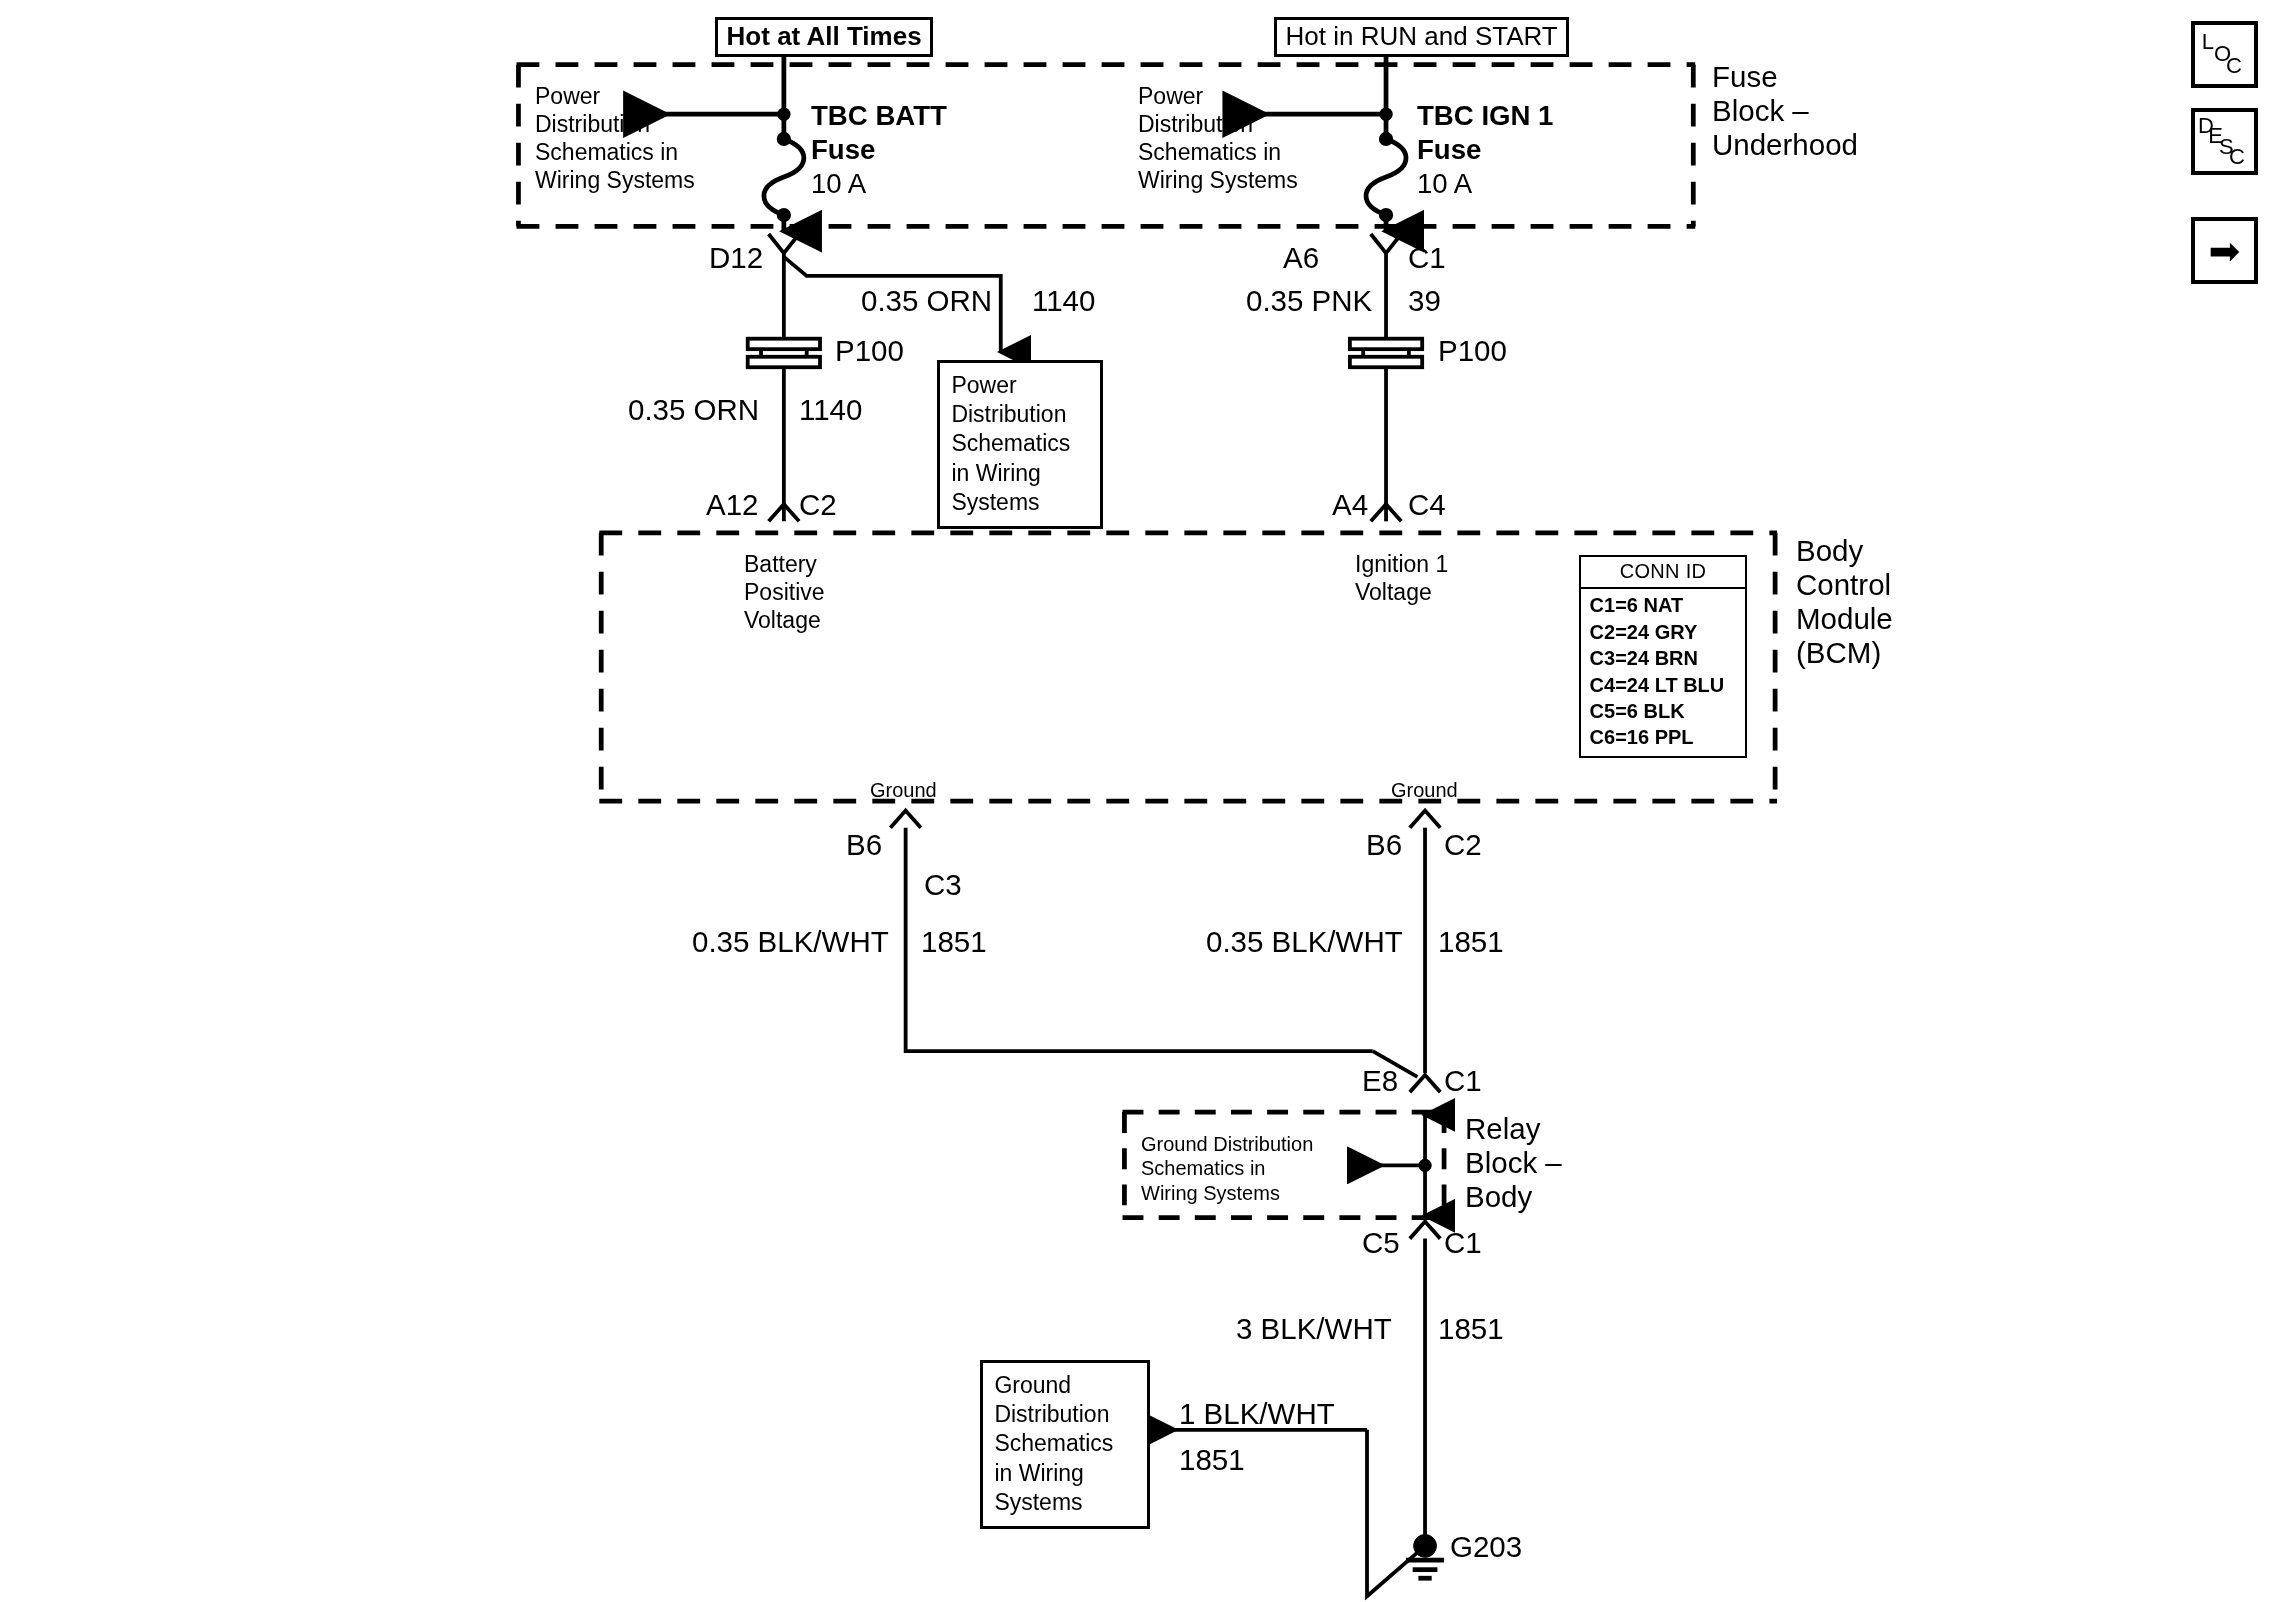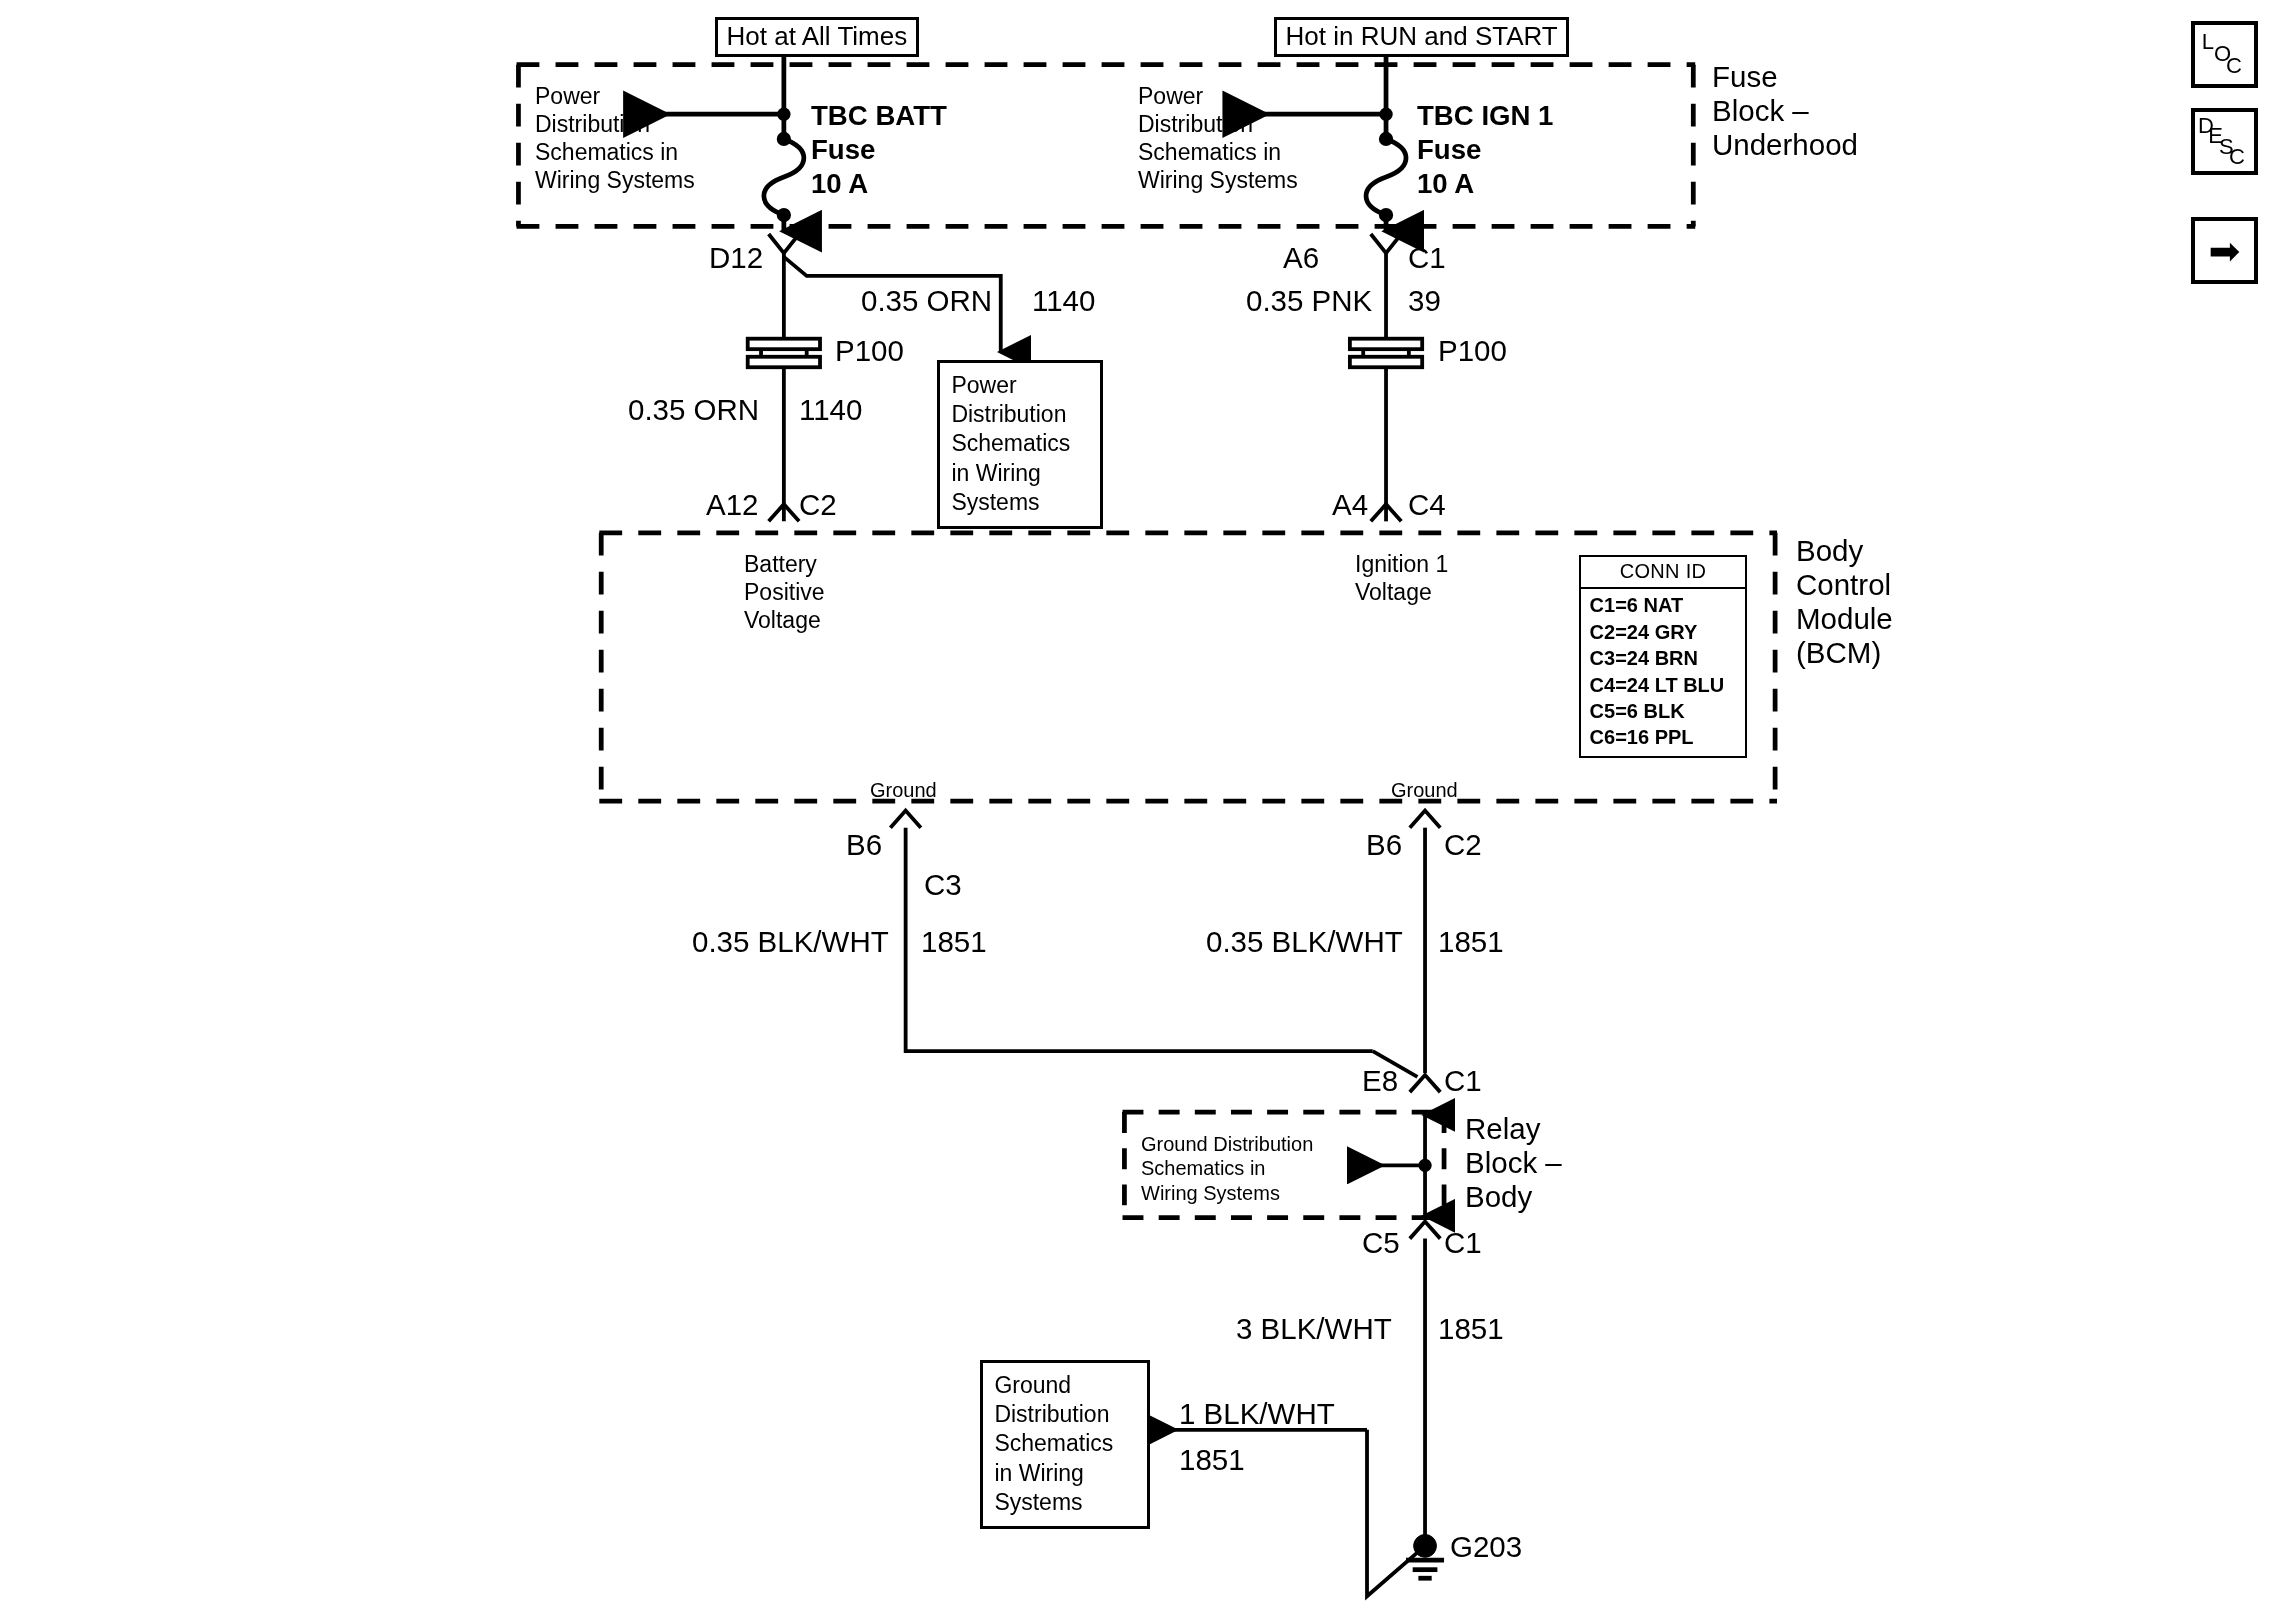--- a/index.html
+++ b/index.html
@@ -28,21 +28,21 @@
   }
   
   .t {
     position: absolute;
     white-space: pre;
     line-height: 1.22;
     font-family: "Liberation Sans", sans-serif;
     color: #000;
   }
   .t-lg   { font-size: 29.5px; }
-  .t-md   { font-size: 27.6px; font-weight: bold; }
+  .t-md   { font-size: 27.6px; }
   .t-sm   { font-size: 23px; }
   .t-xs   { font-size: 20px; }
   .bold   { font-weight: bold; }
 
   
   .flag {
     position: absolute;
     border: 3.8px solid #000;
     background: #fff;
     padding: 1.9px 8.6px 3.8px 8.6px;
@@ -251,21 +251,21 @@
     <g stroke="#000" fill="#000">
       <circle cx="1498" cy="1625" r="12"></circle>
       <g stroke-width="5" fill="none">
         <path d="M1478,1640 L1518,1640"></path>
         <path d="M1485,1650 L1511,1650"></path>
         <path d="M1491,1659 L1505,1659"></path>
       </g>
     </g>
   </svg>
 
-  <div class="flag" style="left:715px; top:17px;">Hot at All Times</div>
+  <div class="flag" style="left:715px; top:17px;font-weight:bold;">Hot at All Times</div>
 
   <div class="flag" style="left:1274px; top:17px;">Hot in RUN and START</div>
 
   <div class="t t-sm" style="left:535px; top:82px; white-space:pre-line;">Power
 Distribution
 Schematics in
 Wiring Systems</div>
 
   <div class="t t-sm" style="left:1138px; top:82px; white-space:pre-line;">Power
 Distribution

